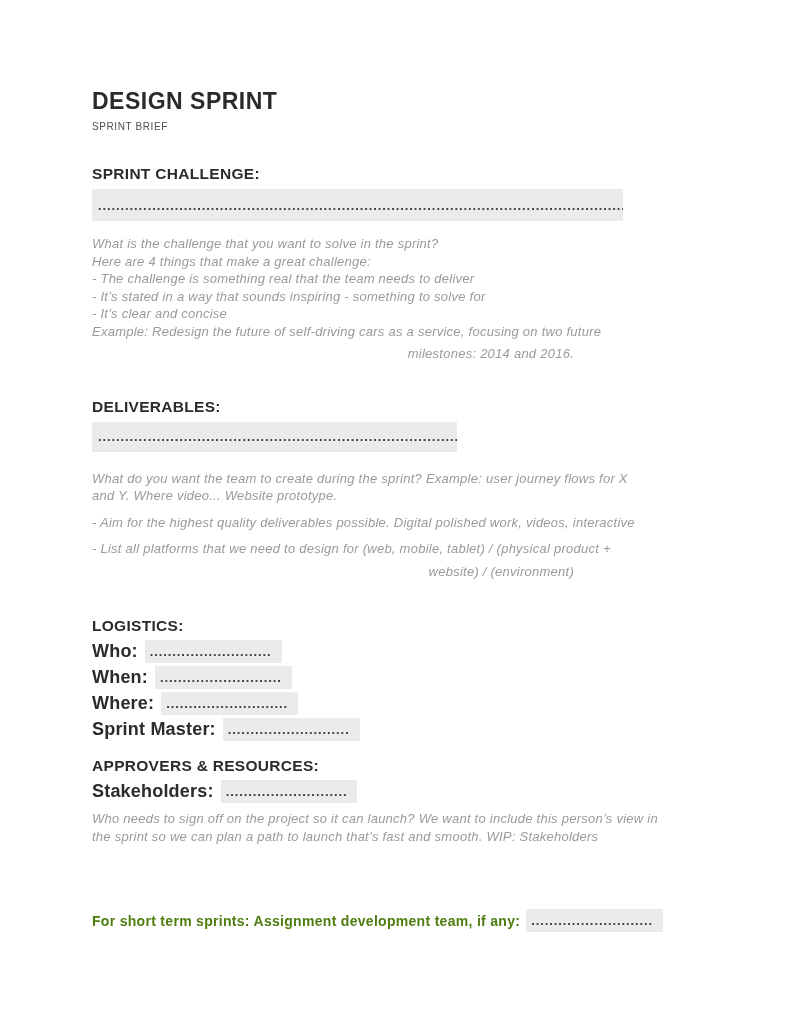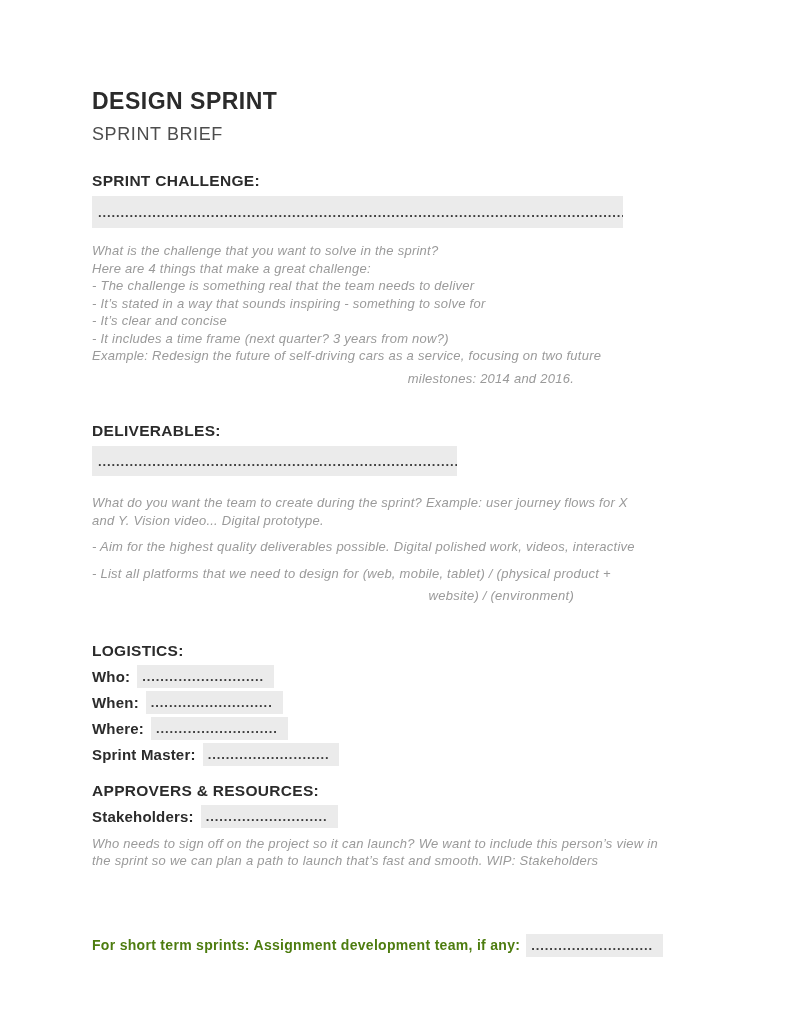--- a/index.html
+++ b/index.html
@@ -8,21 +8,21 @@
   .page {
     width: 654px; height: 1022px;
     padding: 88px 80px 0 92px;
     background: #ffffff;
   }
   .doc-title {
     font-size: 23px; font-weight: bold; color: #2b2b2b; letter-spacing: 0.5px;
     line-height: 27px;
   }
   .doc-subtitle {
-    font-size: 18px; color: #4d4d4d; letter-spacing: 0.6px; margin-top: 10px;
+    font-size: 10px; color: #4d4d4d; letter-spacing: 0.6px; margin-top: 3px;
     line-height: 18px;
   }
   .section-heading {
     font-size: 15.5px; font-weight: bold; color: #2b2b2b; letter-spacing: 0.3px;
     line-height: 20px;
   }
   .field-band {
     background: #ebebeb; overflow: hidden; white-space: nowrap;
     display: flex; align-items: center; padding: 0 6px;
   }
@@ -41,21 +41,21 @@
     white-space: nowrap;
   }
   .desc-line.spaced { margin-top: 5px; text-align: right; }
   .sec-challenge { margin-top: 28px; }
   .sec-deliverables { margin-top: 34px; }
   .para { margin-top: 9px; }
   .para.first { margin-top: 18px; }
   .sec-logistics { margin-top: 36px; }
   .field-row { margin-top: 5px; height: 21px; display: flex; align-items: center; }
   .field-label {
-    font-size: 15px; font-weight: bold; color: #2b2b2b; letter-spacing: 0.2px;
+    font-size: 18px; font-weight: bold; color: #2b2b2b; letter-spacing: 0.2px;
     margin-right: 7px; white-space: nowrap;
   }
   .inline-band {
     background: #ebebeb; padding: 4px 10px 4px 5px; display: inline-flex; align-items: center;
   }
   .sec-approvers { margin-top: 16px; }
   .approvers-desc { margin-top: 8px; }
   .footer-row { margin-top: 64px; display: flex; align-items: center; }
   .footer-label {
     font-size: 14px; font-weight: bold; color: #4d7c0f; letter-spacing: 0.3px;
@@ -74,34 +74,33 @@
     <div class="section-heading">SPRINT CHALLENGE:</div>
     <div class="field-band band-challenge">
       <span class="dots">..........................................................................................................................................................</span>
     </div>
     <div class="desc">
       <div class="desc-line">What is the challenge that you want to solve in the sprint?</div>
       <div class="desc-line">Here are 4 things that make a great challenge:</div>
       <div class="desc-line">- The challenge is something real that the team needs to deliver</div>
       <div class="desc-line">- It’s stated in a way that sounds inspiring - something to solve for</div>
       <div class="desc-line">- It’s clear and concise</div>
-      <div class="desc-line">- It includes a time frame (next quarter? 3 years from now?)</div>
       <div class="desc-line">Example: Redesign the future of self-driving cars as a service, focusing on two future</div>
       <div class="desc-line spaced">milestones: 2014 and 2016.</div>
     </div>
   </div>
 
   <div class="sec-deliverables">
     <div class="section-heading">DELIVERABLES:</div>
     <div class="field-band band-deliverables">
       <span class="dots">........................................................................................................</span>
     </div>
     <div class="para first">
       <div class="desc-line">What do you want the team to create during the sprint? Example: user journey flows for X</div>
-      <div class="desc-line">and Y. Vision video... Digital prototype.</div>
+      <div class="desc-line">and Y. Where video... Website prototype.</div>
     </div>
     <div class="para">
       <div class="desc-line">- Aim for the highest quality deliverables possible. Digital polished work, videos, interactive</div>
     </div>
     <div class="para">
       <div class="desc-line">- List all platforms that we need to design for (web, mobile, tablet) / (physical product +</div>
       <div class="desc-line spaced">website) / (environment)</div>
     </div>
   </div>
 

